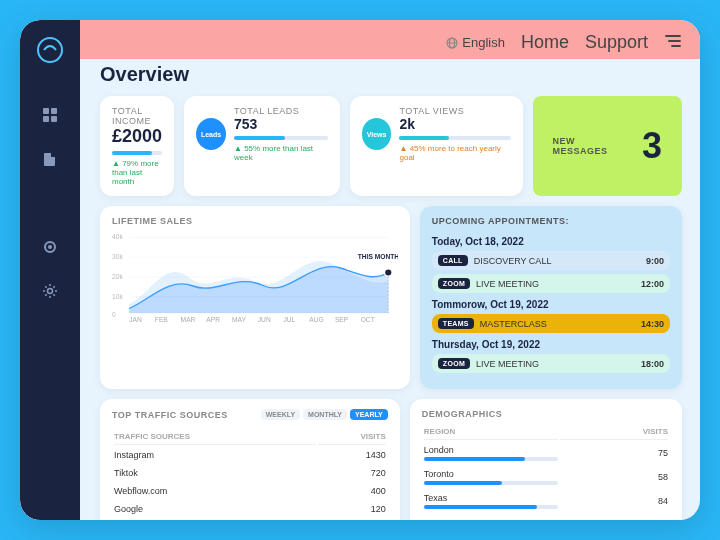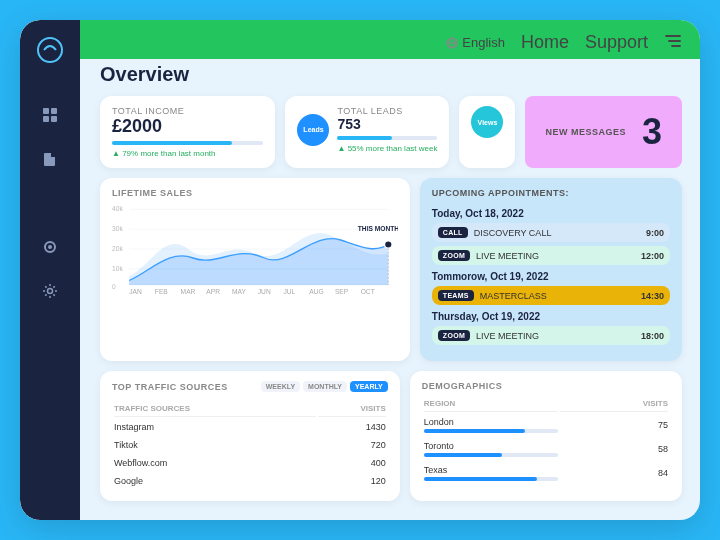--- a/index.html
+++ b/index.html
@@ -57,21 +57,21 @@
       flex-direction: column;
       overflow: hidden;
     }
     
     .header {
       display: flex;
       align-items: center;
       justify-content: flex-end;
       padding: 12px 18px 6px 18px;
       gap: 16px;
-      background: #22c55e;
+      background: #fca5a5;
     }
     .header-lang {
       display: flex;
       align-items: center;
       gap: 4px;
       font-size: 13px;
       color: #444;
     }
     .header-nav {
       font-size: 18px;
@@ -150,21 +150,21 @@
       display: flex;
       align-items: center;
       justify-content: center;
       font-size: 9px;
       font-weight: 700;
       color: #fff;
     }
     .circle-blue { background: #1e90ff; }
     .circle-teal { background: #26c6da; }
     .card-new-messages {
-      background: #f0abfc;
+      background: #bef264;
       border-radius: 8px;
       padding: 10px 20px;
       display: flex;
       align-items: center;
       gap: 16px;
       min-width: 140px;
     }
     .new-msg-label {
       font-size: 9px;
       font-weight: 700;
@@ -465,20 +465,28 @@
                 <div class="card-progress-fill" style="width:55%"></div>
               </div>
               <div class="card-sub">▲ 55% more than last week</div>
             </div>
           </div>
         </div>
 
         <div class="card">
           <div class="card-circle-wrap">
             <div class="circle-icon circle-teal" style="font-size:7px">Views</div>
+            <div>
+              <div class="card-label">TOTAL VIEWS</div>
+              <div class="card-value" style="font-size:14px">2k</div>
+              <div class="card-progress">
+                <div class="card-progress-fill" style="width:45%;background:#26c6da"></div>
+              </div>
+              <div class="card-sub orange">▲ 45% more to reach yearly goal</div>
+            </div>
           </div>
         </div>
 
         <div class="card-new-messages">
           <div>
             <div class="new-msg-label">NEW MESSAGES</div>
           </div>
           <div class="new-msg-count">3</div>
         </div>
       </div>

